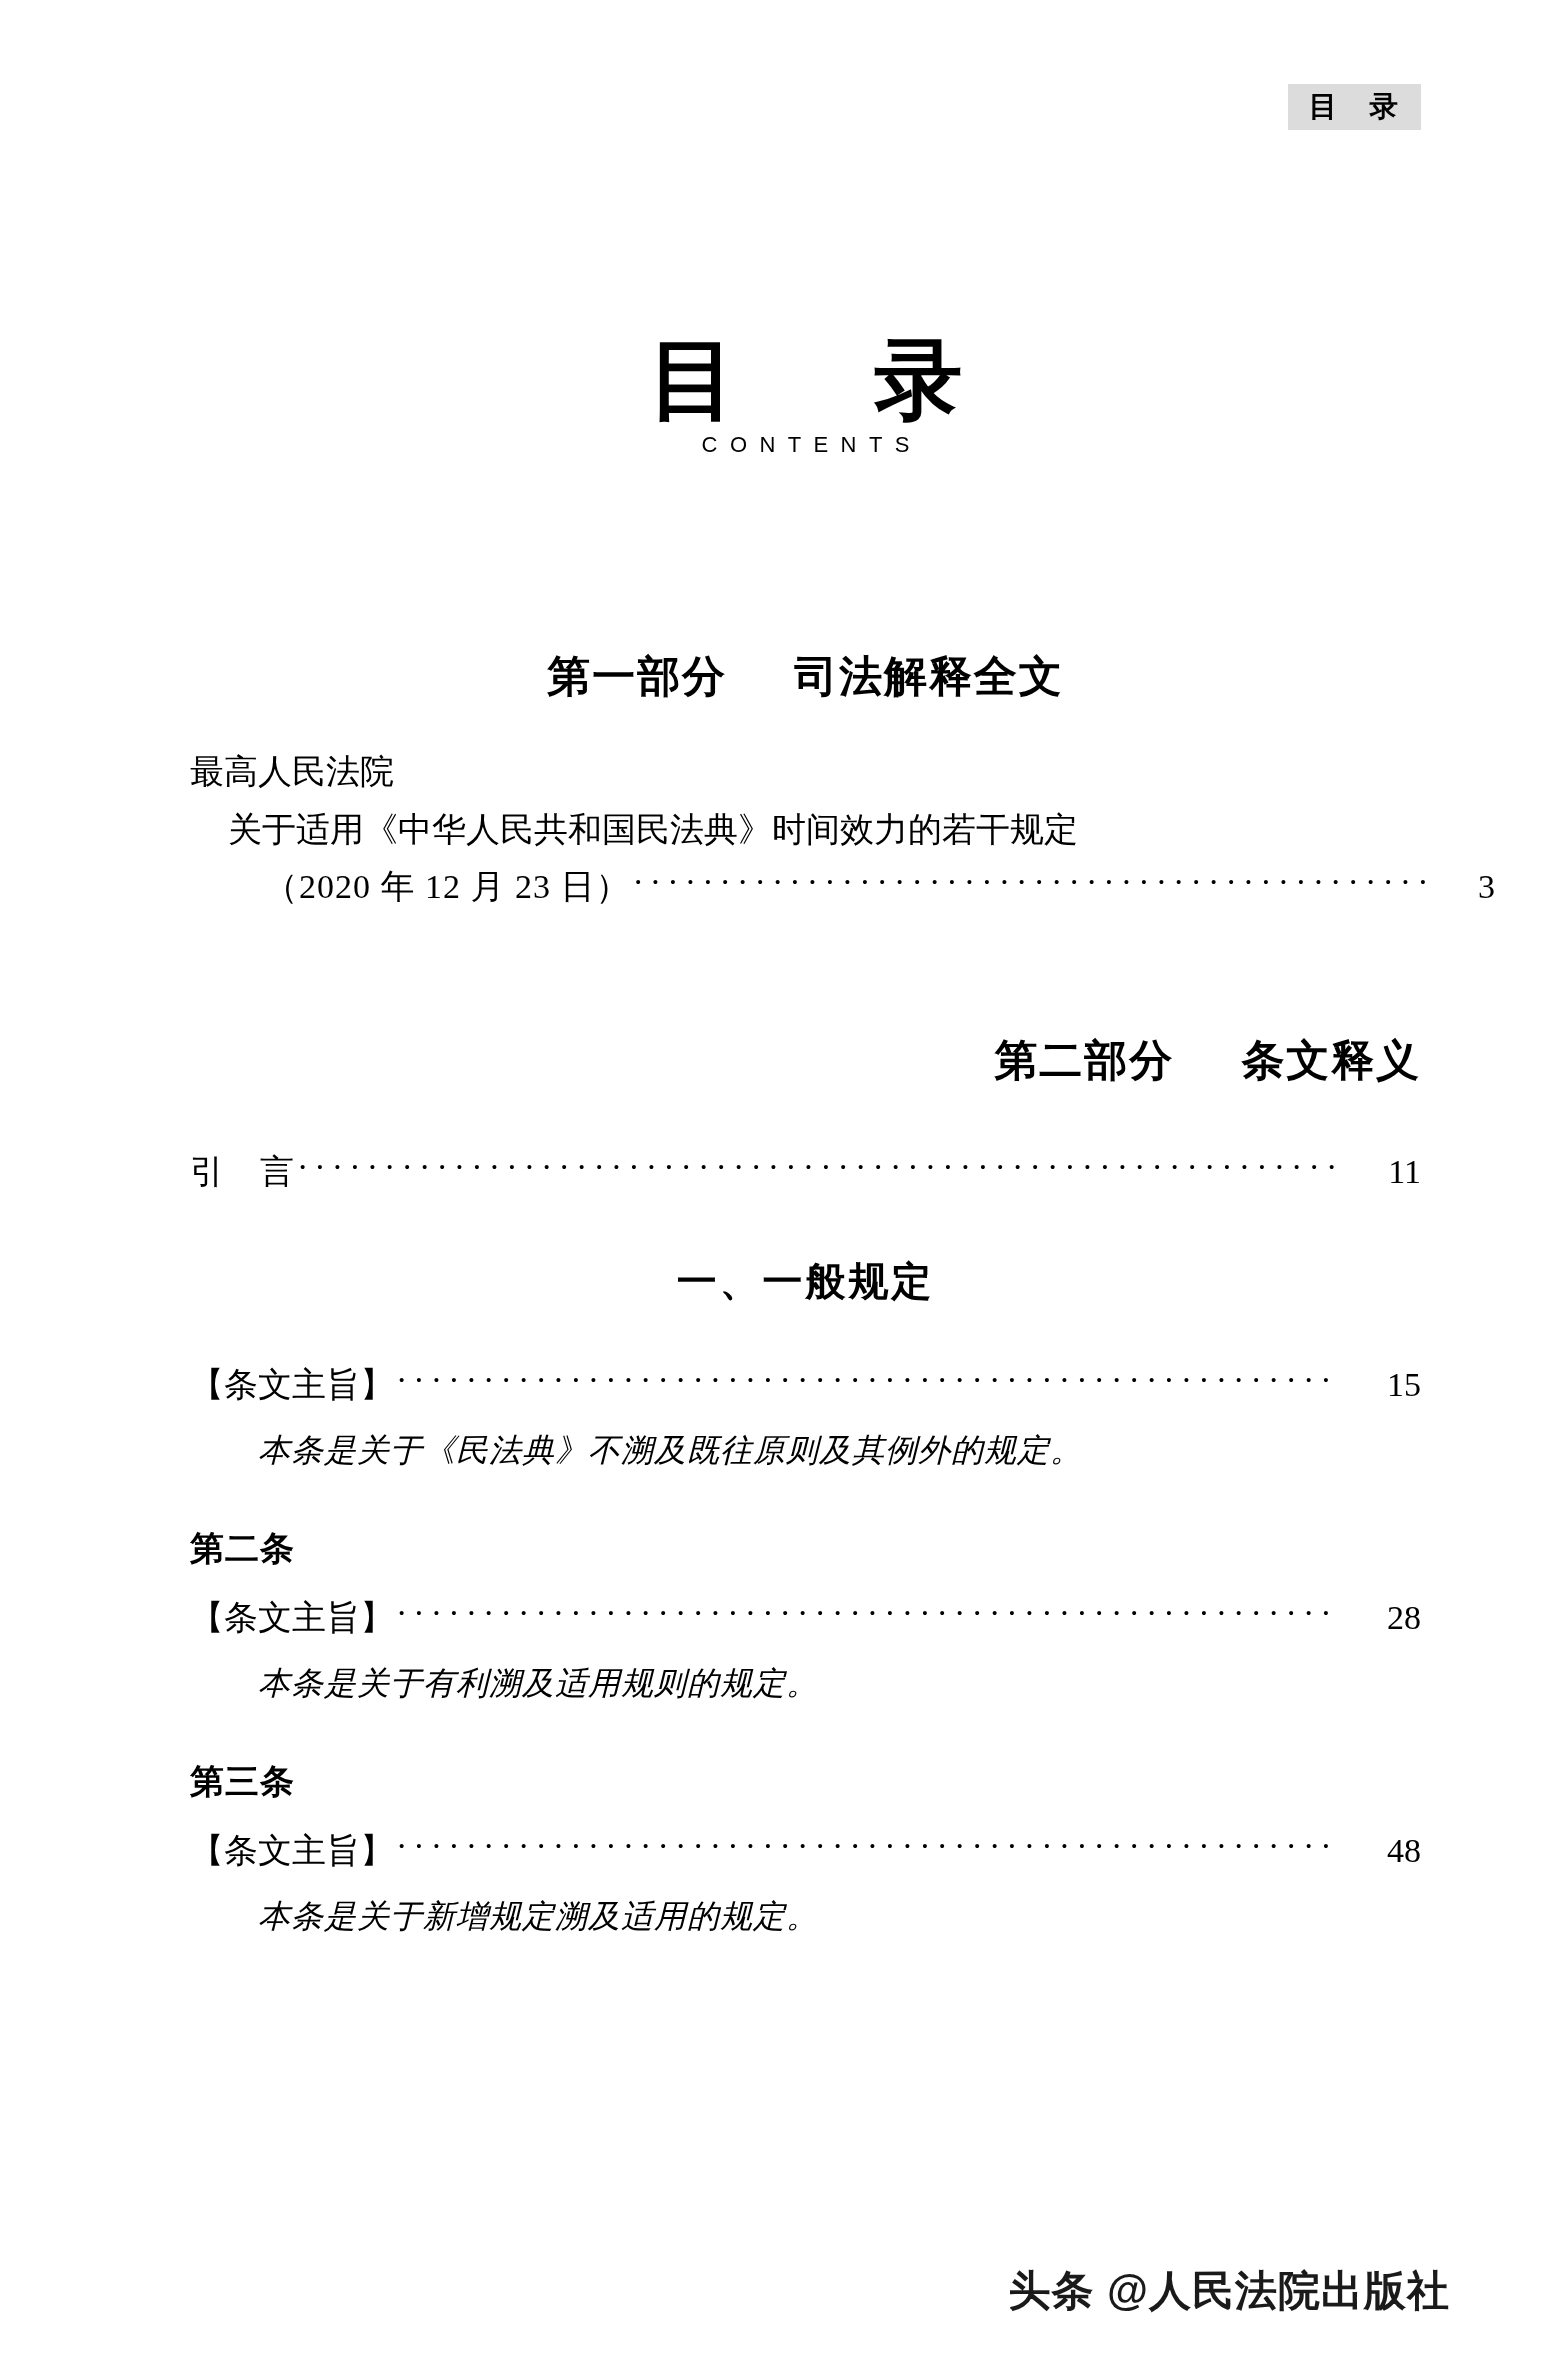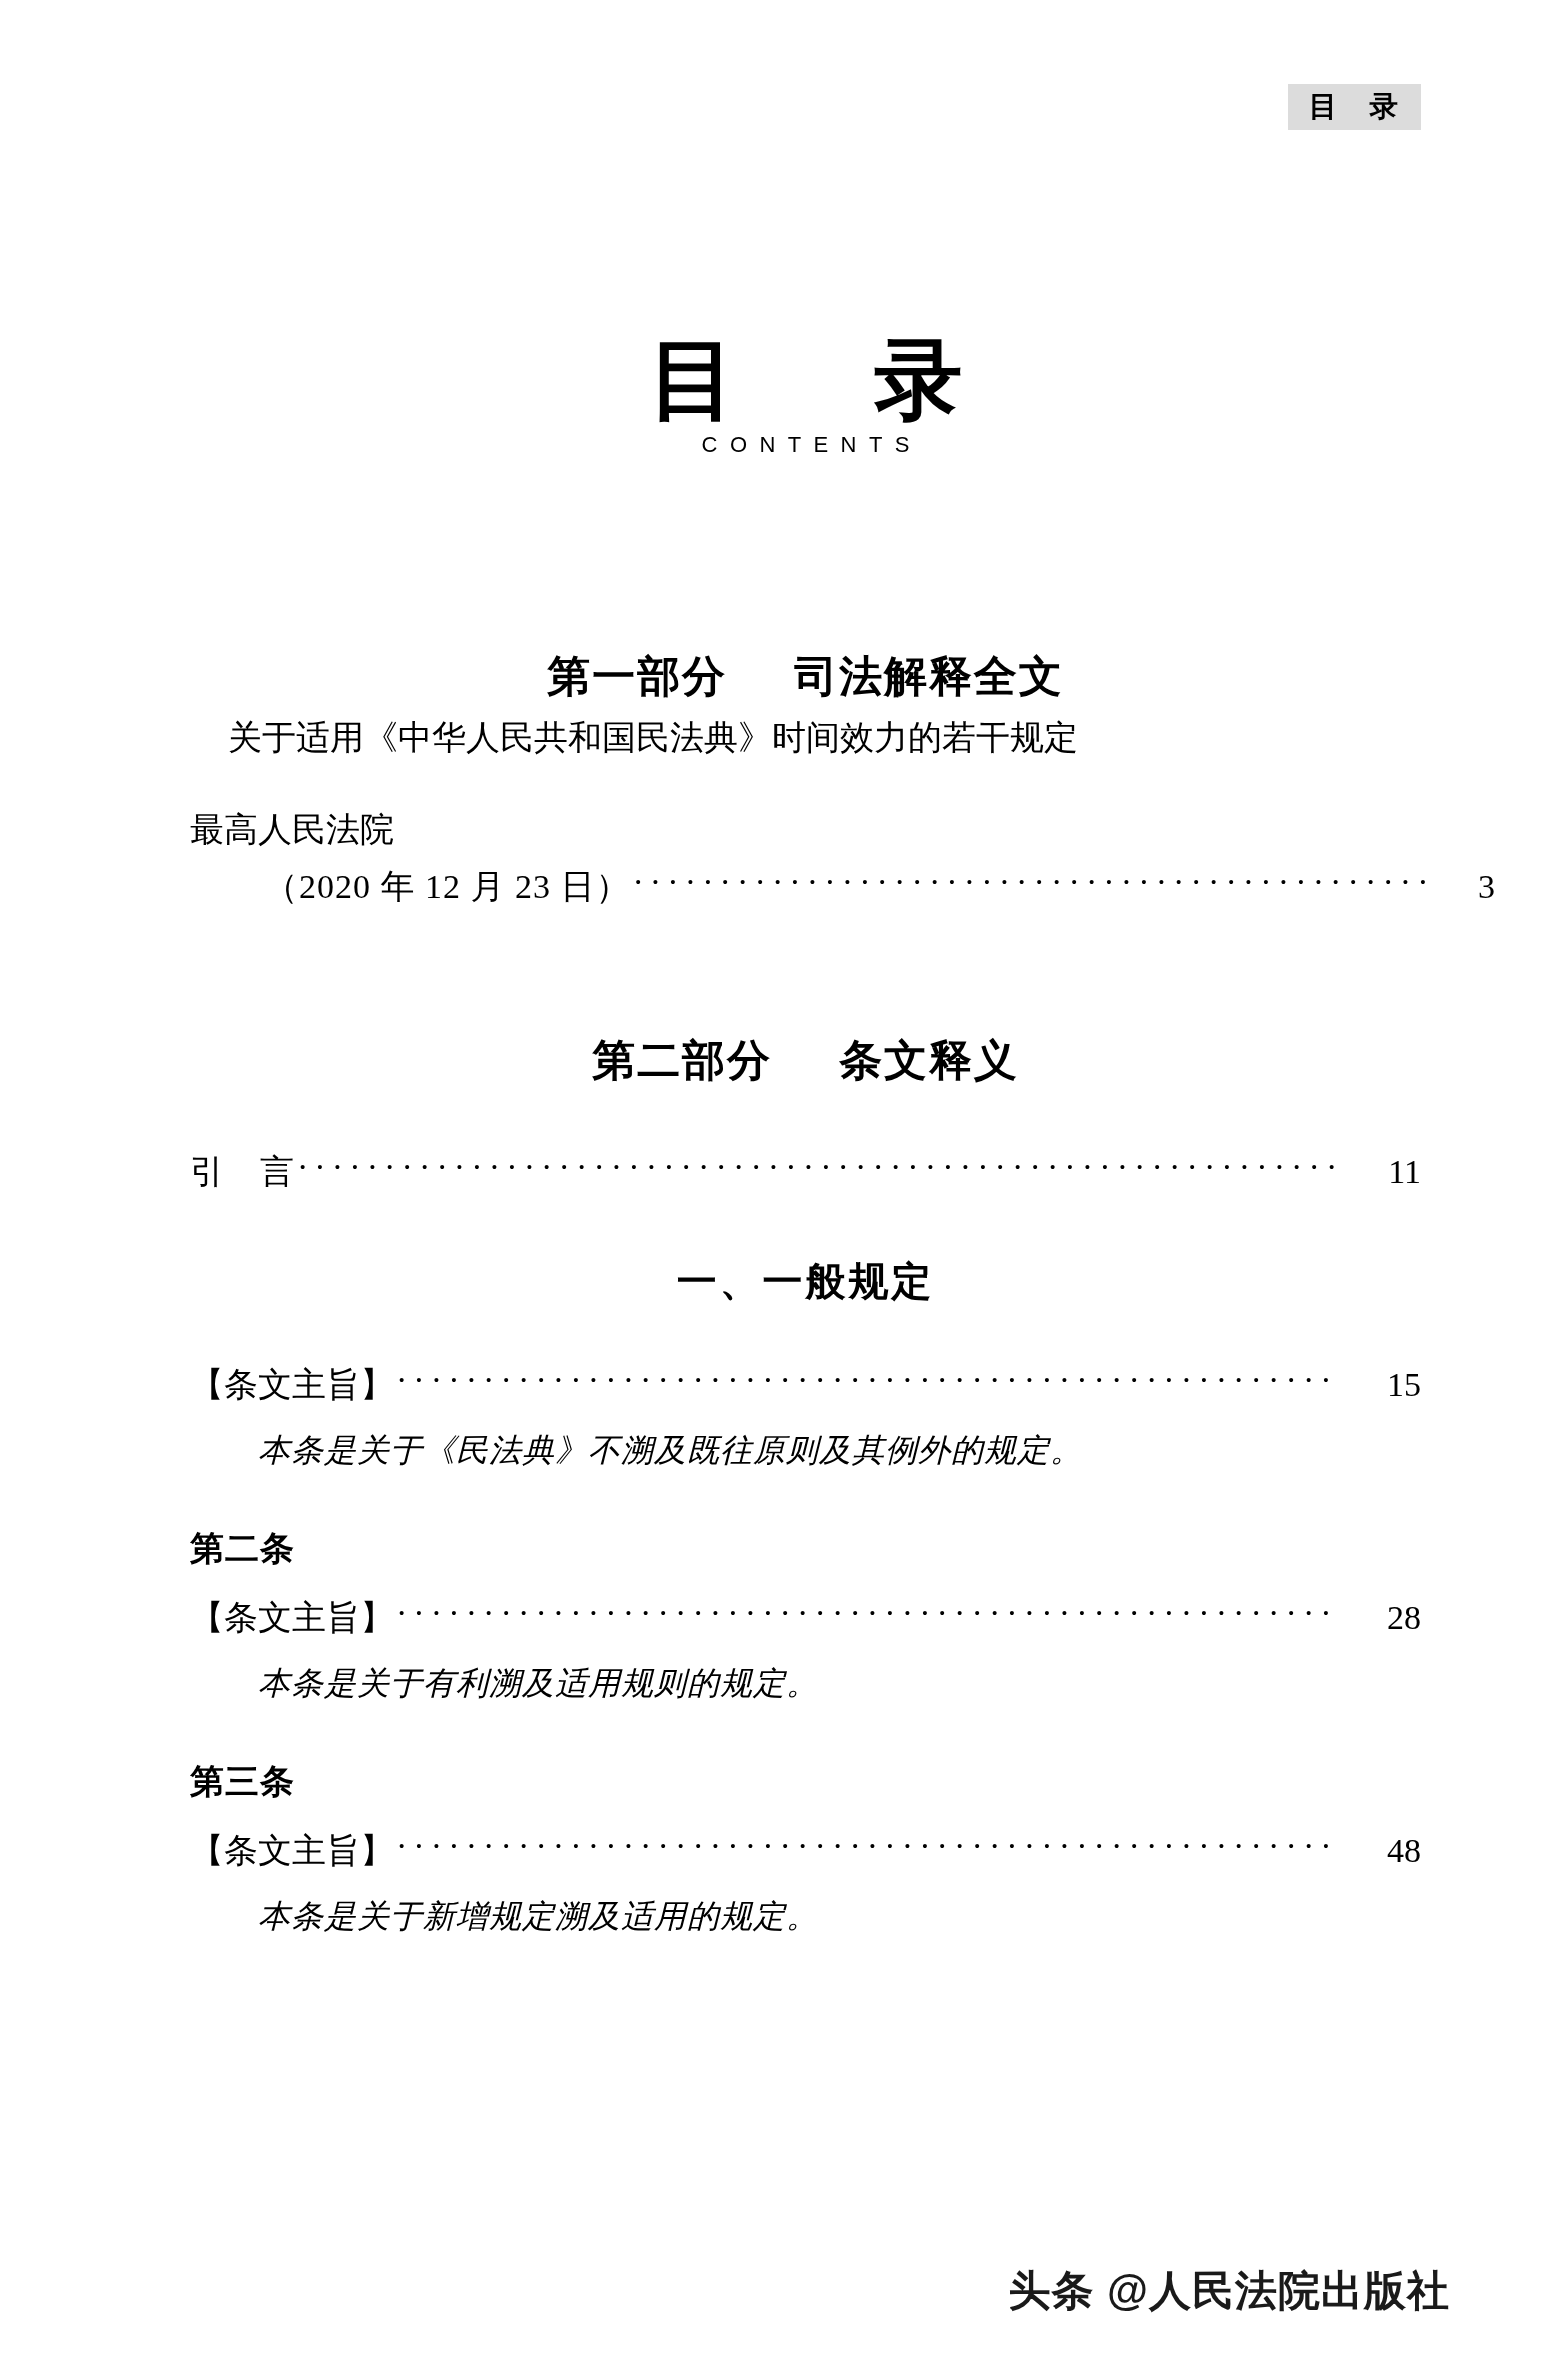--- a/index.html
+++ b/index.html
@@ -67,21 +67,21 @@
 
   
   .part-heading {
     text-align: center;
     font-size: 43px;
     font-weight: bold;
     letter-spacing: 1.9px;
     font-family: "Liberation Serif", "DejaVu Serif", serif;
   }
   .part-heading.first { margin-top: 190px; }
-  .part-heading.second { margin-top: 122px; }
+  .part-heading.second { margin-top: 122px; text-align: right; }
   .part-heading .gap { display: inline-block; width: 42px; }
 
   
   .section-heading {
     text-align: center;
     font-size: 40px;
     font-weight: bold;
     letter-spacing: 2.9px;
     margin-top: 59px;
     font-family: "Liberation Sans", "DejaVu Sans", sans-serif;
@@ -193,23 +193,23 @@
       <div class="title-cn">目　录</div>
       <div class="title-en">CONTENTS</div>
     </div>
 
     <div class="part-heading first">
       <span>第一部分</span>
       <span class="gap"></span>
       <span>司法解释全文</span>
     </div>
 
+    <div class="toc-line">最高人民法院</div>
+
     <div class="toc-line sub tight">关于适用《中华人民共和国民法典》时间效力的若干规定</div>
-
-    <div class="toc-line">最高人民法院</div>
 
     <div class="leader-row date-row">
       <span class="lead-label">（2020 年 12 月 23 日）</span>
       <span class="dots">·····················································································································································································</span>
       <span class="pageno">3</span>
     </div>
 
     <div class="part-heading second">
       <span>第二部分</span>
       <span class="gap"></span>

